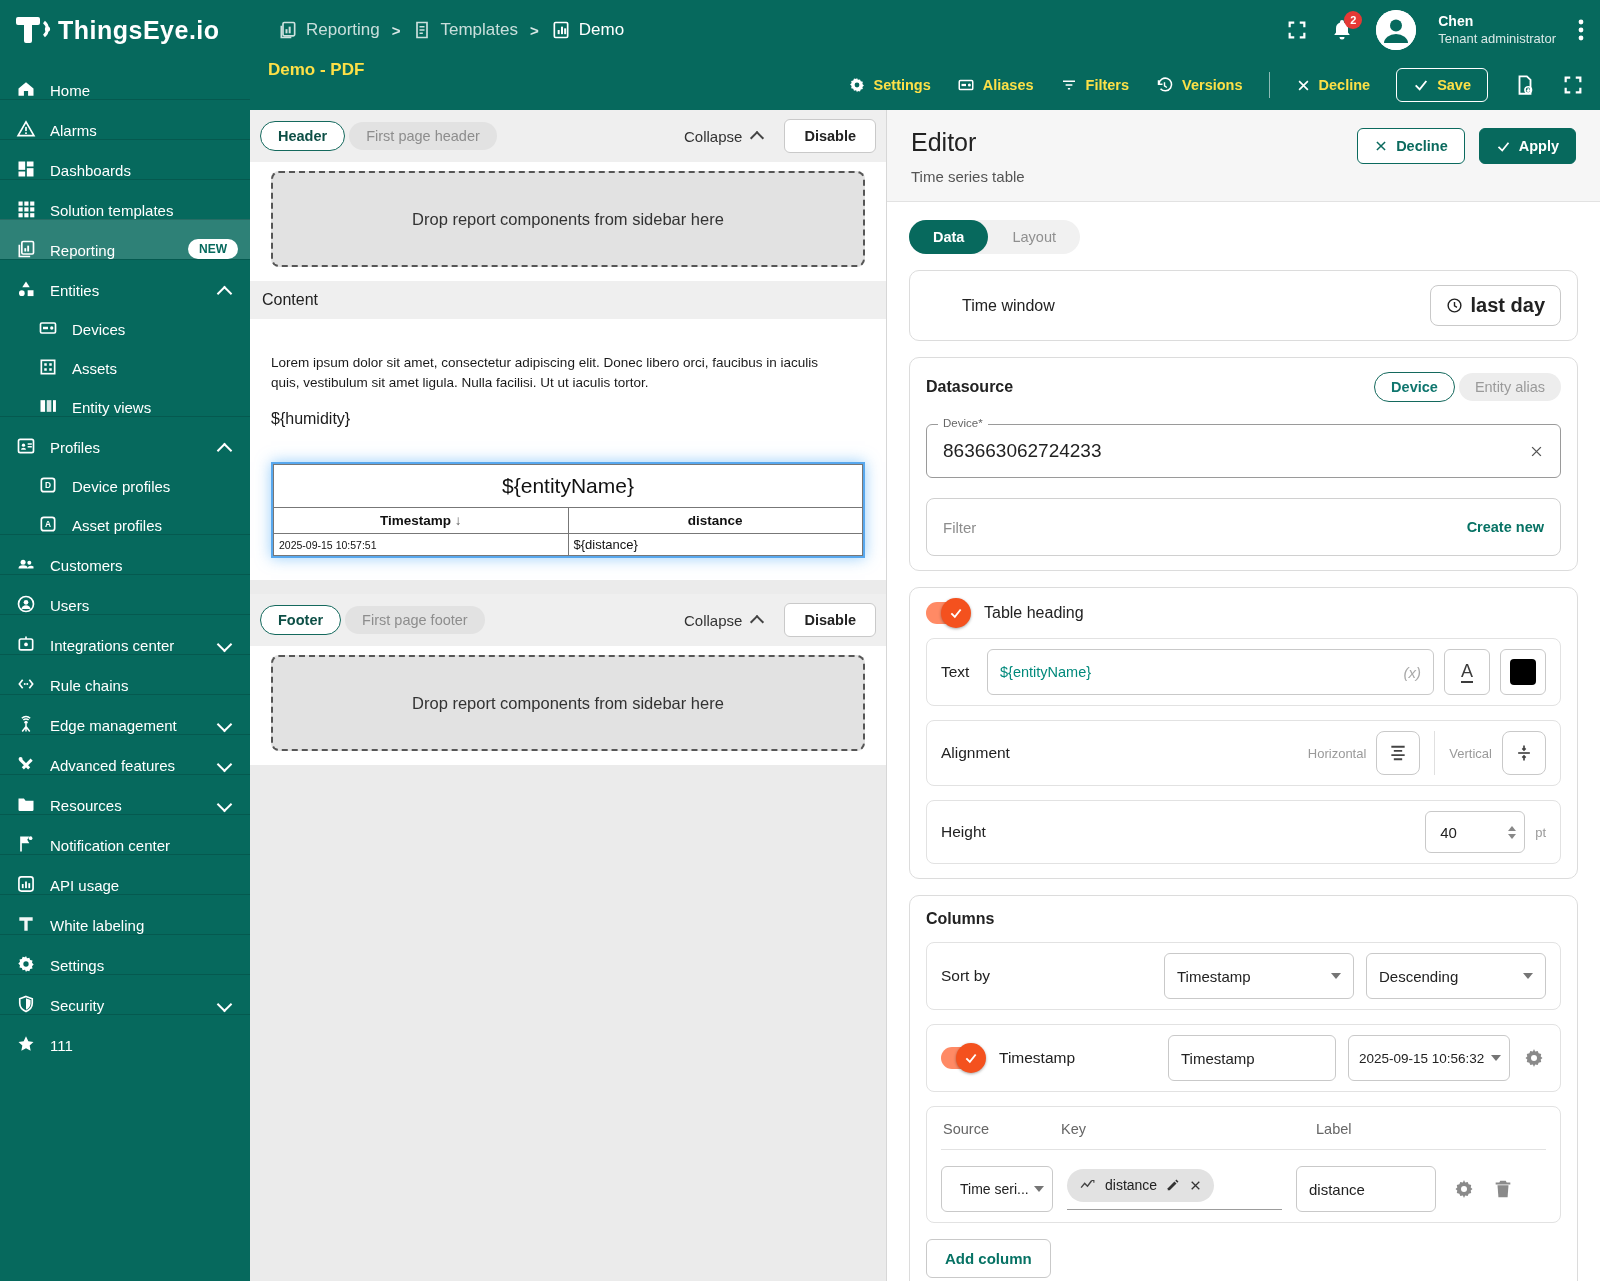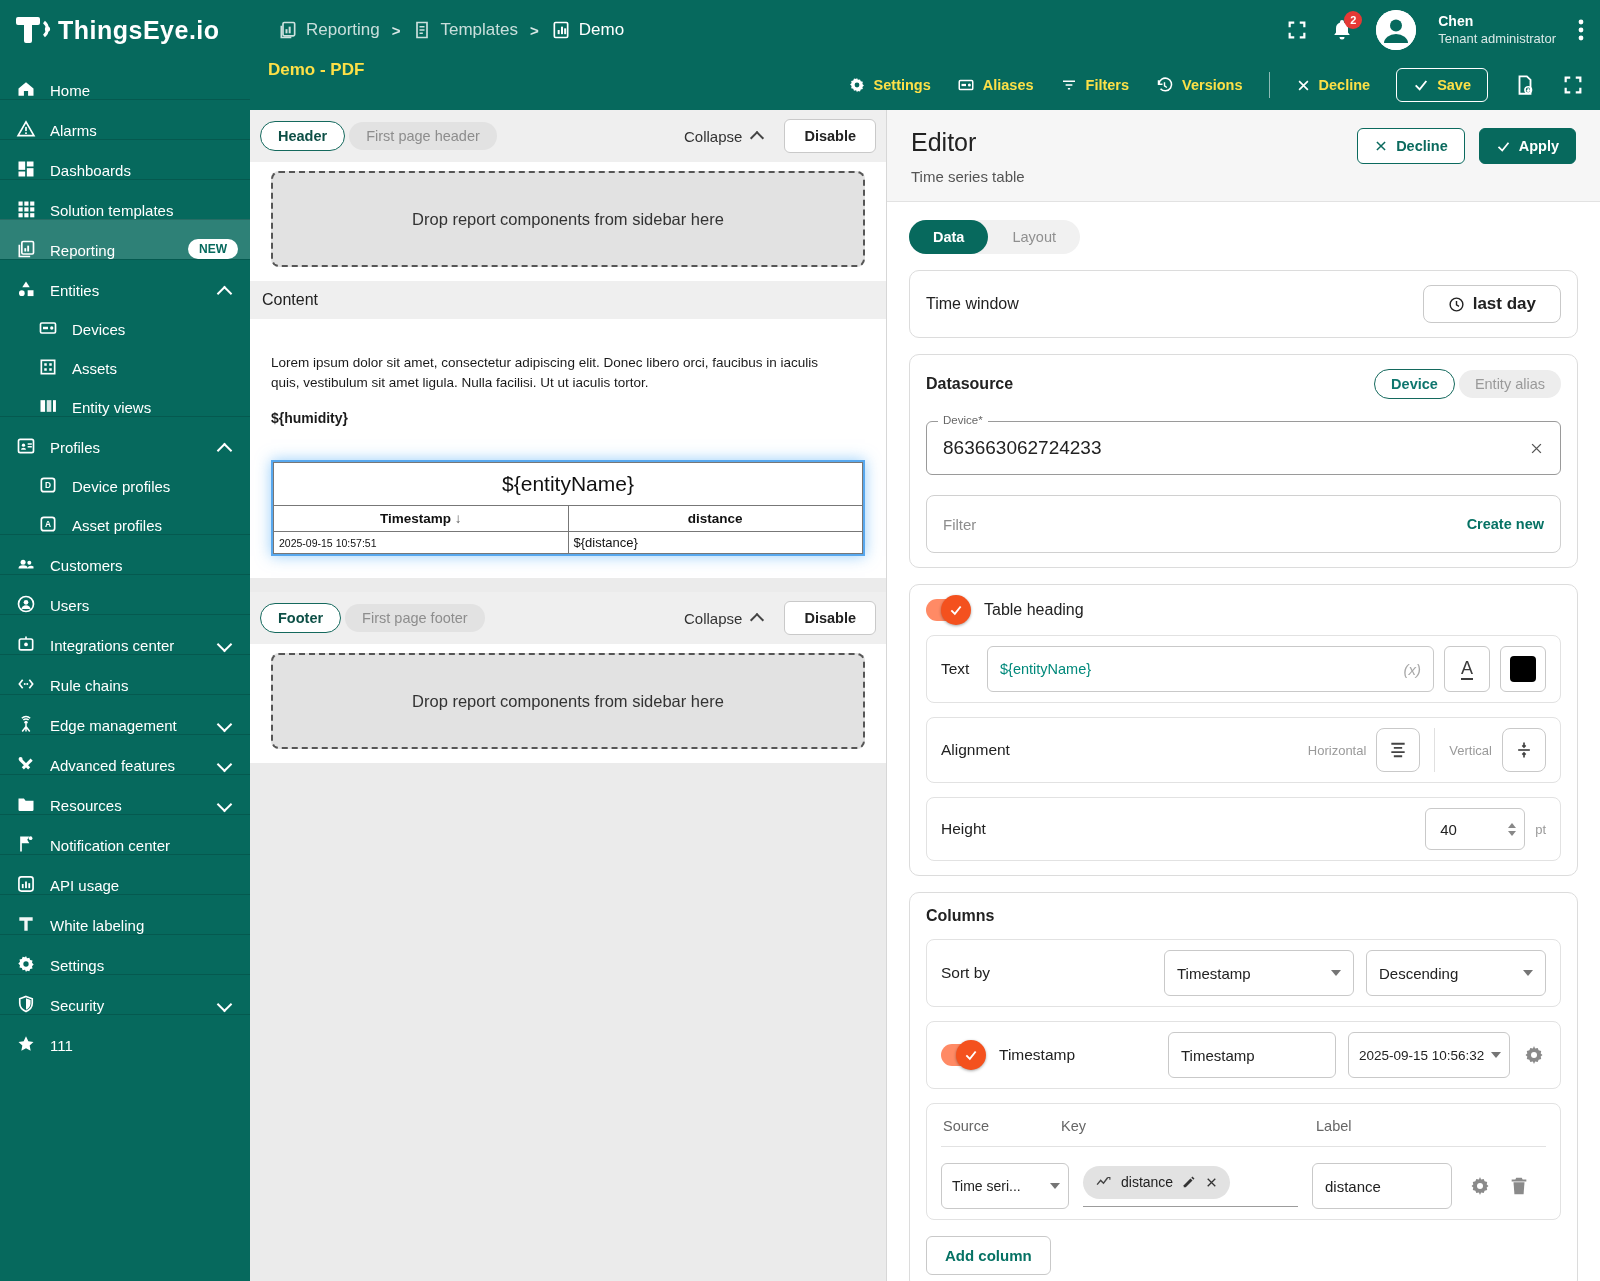--- a/index.html
+++ b/index.html
@@ -52,21 +52,21 @@
   .chip.on{background:#fff;border:1.5px solid #14695d;color:#0d4f46;font-weight:700;}
   .chip.off{background:#e2e2e2;color:#8d8d8d;margin-left:4px;}
   .collapse{margin-left:auto;display:flex;align-items:center;gap:10px;font-size:15px;color:#333;}
   .chev-dark{width:8px;height:8px;border-right:2px solid #444;border-bottom:2px solid #444;transform:rotate(-135deg);margin-top:4px;}
   .disable-btn{margin-left:22px;background:#fff;border:1px solid #c9c9c9;border-radius:6px;padding:8px 19px;font-size:14.5px;font-weight:700;color:#222;}
   .page-block{background:#fff;padding:9px 21px 14px 21px;}
   .dropzone{background:#e2e2e2;border:2px dashed #565656;border-radius:8px;height:92px;display:flex;align-items:center;justify-content:center;font-size:16.5px;color:#333;font-weight:500;}
   .content-label{background:#efefef;padding:10px 12px;font-size:16px;color:#222;}
   .content-body{background:#fff;padding:34px 21px 22px 21px;}
   .para{font-size:13.5px;color:#1b1b1b;line-height:1.45;width:566px;}
-  .var-line{font-size:14px;color:#1b1b1b;margin-top:18px;font-weight:bold;}
+  .var-line{font-size:16px;color:#1b1b1b;margin-top:18px;}
   .widget{margin-top:34px;border:2px solid #58a8ee;box-shadow:0 0 14px rgba(66,165,245,.55);background:#fff;}
   .wtitle{text-align:center;font-size:21px;color:#111;padding:9px 0;border:1px solid #777;border-bottom:none;}
   .wtable{width:100%;border-collapse:collapse;}
   .wtable th{border:1px solid #777;font-size:13.5px;font-weight:700;padding:5px 4px;color:#111;}
   .wtable td{border:1px solid #777;padding:3px 5px;color:#111;}
   .td-ts{font-size:10.5px;}
   .td-val{font-size:13px;}
   .canvas-fill{flex:1;background:#ebebeb;}
   
   .editor{flex:1;background:#fff;border-left:1px solid #d7d7d7;display:flex;flex-direction:column;min-width:0;}
@@ -78,22 +78,22 @@
   .btn.outline-teal{border:1px solid #0b6a5e;color:#0b6a5e;background:#fff;}
   .btn.fill-teal{background:#07695d;color:#fff;border:1px solid #07695d;margin-left:14px;}
   .ed-body{padding:18px 22px;overflow:hidden;}
   .tabs{display:inline-flex;background:#f1f1f1;border-radius:19px;}
   .tab{padding:9px 24px;border-radius:19px;font-size:14.5px;}
   .tab.active{background:#07695d;color:#fff;font-weight:700;}
   .tab.inactive{color:#8f8f8f;}
   .card{border:1px solid #dcdcdc;border-radius:10px;margin-top:16px;padding:14px 16px;background:#fff;}
   .row-flex{display:flex;align-items:center;}
   .card-h{font-size:16px;font-weight:700;color:#222;}
-  .tw-label{font-size:16px;color:#222;}
-  .mini-btn{margin-left:auto;border:1px solid #c9c9c9;border-radius:8px;padding:8px 24px;display:flex;align-items:center;gap:8px;font-size:17px;font-weight:700;color:#222;background:#fff;}
+  .tw-label{font-size:16px;color:#222;margin-left:36px;}
+  .mini-btn{margin-left:auto;border:1px solid #c9c9c9;border-radius:8px;padding:8px 15px;display:flex;align-items:center;gap:8px;font-size:20px;font-weight:700;color:#222;background:#fff;}
   .pillset{margin-left:auto;display:flex;align-items:center;}
   .pill{border-radius:17px;padding:6px 16px;font-size:14.5px;}
   .pill.on{background:#fff;border:1.5px solid #14695d;color:#0f766e;font-weight:700;}
   .pill.off{background:#ededed;color:#9a9a9a;margin-left:4px;}
   .mat-field{position:relative;border:1px solid #9a9a9a;border-radius:6px;height:52px;margin:22px 0 6px 0;display:flex;align-items:center;padding:0 16px;}
   .mat-label{position:absolute;top:-8px;left:11px;background:#fff;padding:0 5px;font-size:11.5px;color:#666;}
   .mat-value{font-size:19px;color:#222;flex:1;}
   .filter-box{border:1px solid #d0d0d0;border-radius:8px;height:56px;display:flex;align-items:center;padding:0 16px;margin-top:20px;}
   .placeholder{color:#8d8d8d;font-size:15px;flex:1;}
   .link-teal{color:#067264;font-weight:700;font-size:14.5px;}
@@ -685,21 +685,21 @@
                     <circle cx="12" cy="12" r="3" fill="#fff"></circle>
                   </svg>
               </div>
               <div class="inner-row" style="display:block">
                 <div class="skl-head">
                   <span style="width:118px">Source</span>
                   <span style="flex:1">Key</span>
                   <span style="width:228px">Label</span>
                 </div>
                 <div class="skl-body">
-                  <span class="selectbox" style="width:128px;padding:0 8px 0 10px">
+                  <span class="selectbox" style="width:112px;padding:0 8px 0 18px">
                     <span class="sv" style="font-size:14px">Time seri...</span>
                       <span class="caret" style="margin-left:4px"></span>
                   </span>
                   <span class="key-chip-wrap">
                     <span class="key-chip">
                       <svg width="17" height="17" viewBox="0 0 24 24" fill="none" stroke="#444" stroke-width="2">
                           <path d="M3 15 8 9l4 4 6-8"></path>
                           <path d="M18 5h3v3" stroke-width="1.6"></path>
                         </svg>
                       <span>distance</span>

